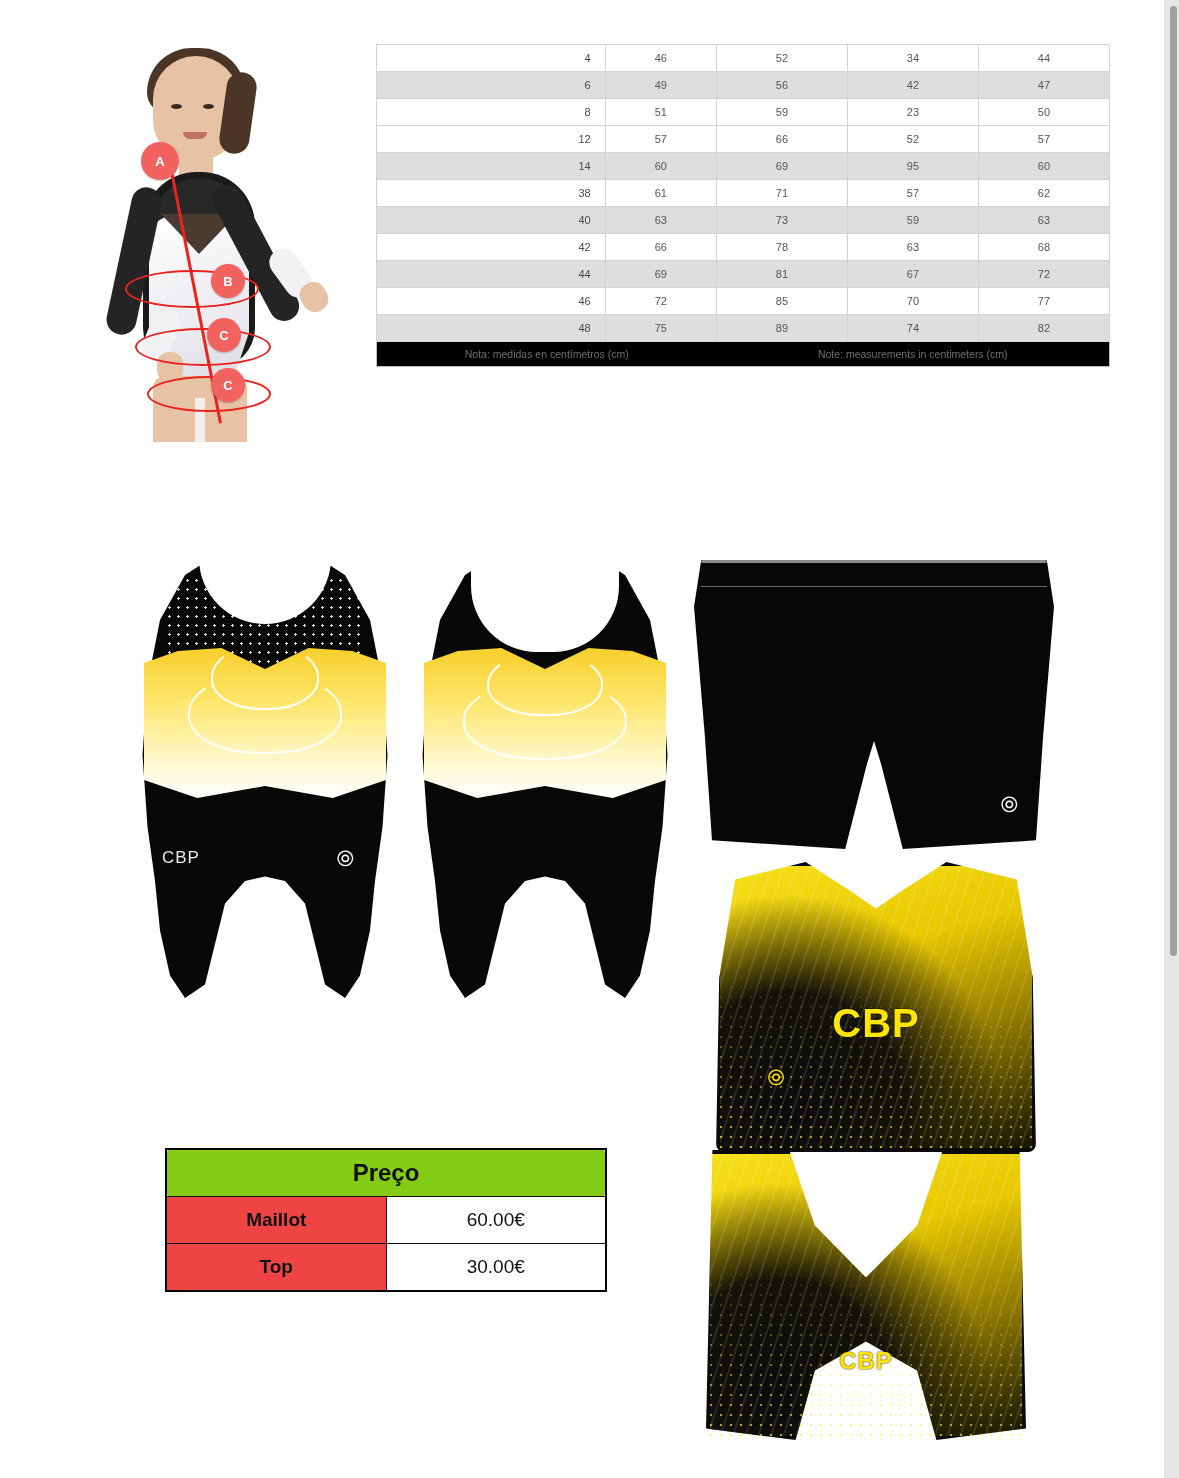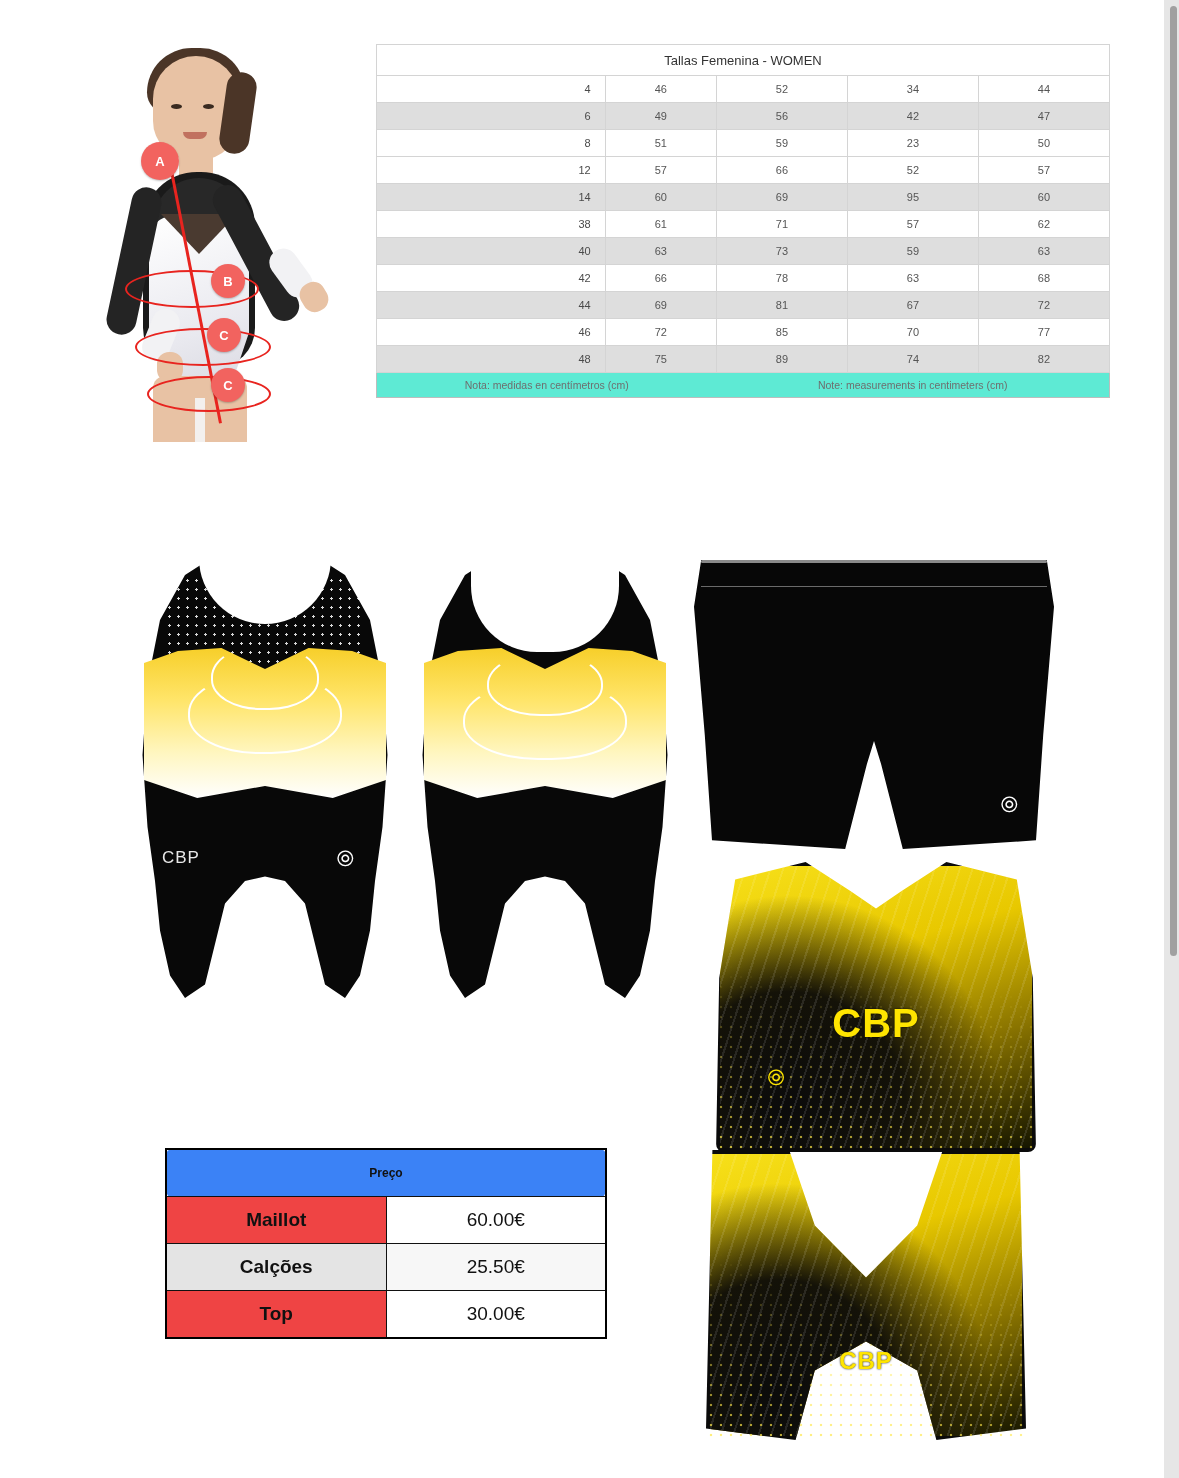--- a/index.html
+++ b/index.html
@@ -76,21 +76,21 @@
   .sizechart tr.odd td { background: #ffffff; }
   .sizechart tr.even td { background: #dedede; }
   .sizechart td.talla {
     text-align: right;
     padding-right: 14px;
     font-size: 11px;
     color: #4a4a4a;
   }
   .sc-note td {
     border: none;
-    background: #5eead4;
+    background: #000000;
     font-size: 10.5px;
     color: #6e6e6e;
     height: 24px !important;
   }
 
   
   .model {
     position: absolute;
     left: 66px;
     top: 46px;
@@ -403,22 +403,22 @@
   }
   .price td {
     border: 1px solid #111;
     height: 44px;
     font-size: 19px;
     font-weight: bold;
     color: #111;
     text-align: center;
   }
   .price .ptitle {
-    background: #3b82f6;
-    font-size: 12px;
+    background: #84cc16;
+    font-size: 24px;
     height: 44px;
     border-radius: 6px;
   }
   .price td.lbl { background: #ef4444; width: 50%; }
   .price td.val { background: #ffffff; font-weight: normal; font-size: 19px; }
   .price tr.alt td.lbl { background: #e4e4e4; }
   .price tr.alt td.val { background: #f7f7f7; }
 </style>
 </head>
 <body>
@@ -452,23 +452,20 @@
       <div class="m-ell c2"></div>
       <div class="badge a">A</div>
       <div class="badge b">B</div>
       <div class="badge c1">C</div>
       <div class="badge c2">C</div>
     </div>
   </div>
 
   <table class="sizechart">
     <tbody>
-        <tr>
-      <td class="sc-title" colspan="5">Tallas Femenina - WOMEN</td>
-    </tr>
 
     <tr class="odd">
       <td class="talla">4</td>
       <td>46</td>
       <td>52</td>
       <td>34</td>
       <td>44</td>
     </tr>
     <tr class="even">
       <td class="talla">6</td>
@@ -591,24 +588,20 @@
 
   <table class="price">
     <tbody>
         <tr>
       <td class="ptitle" colspan="2">Preço</td>
     </tr>
     <tr>
       <td class="lbl">Maillot</td>
       <td class="val">60.00€</td>
     </tr>
-    <tr class="alt">
-      <td class="lbl">Calções</td>
-      <td class="val">25.50€</td>
-    </tr>
     <tr>
       <td class="lbl">Top</td>
       <td class="val">30.00€</td>
     </tr>
   </tbody>
     </table>
 
 </div>
 
 <div class="scroll-gutter">

